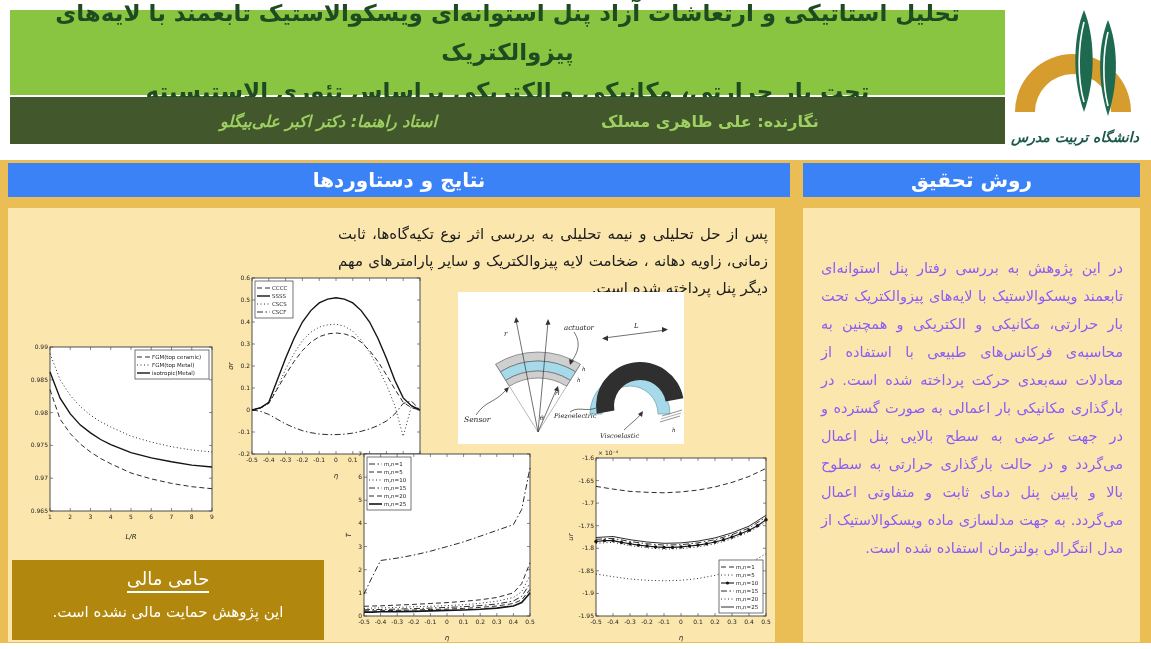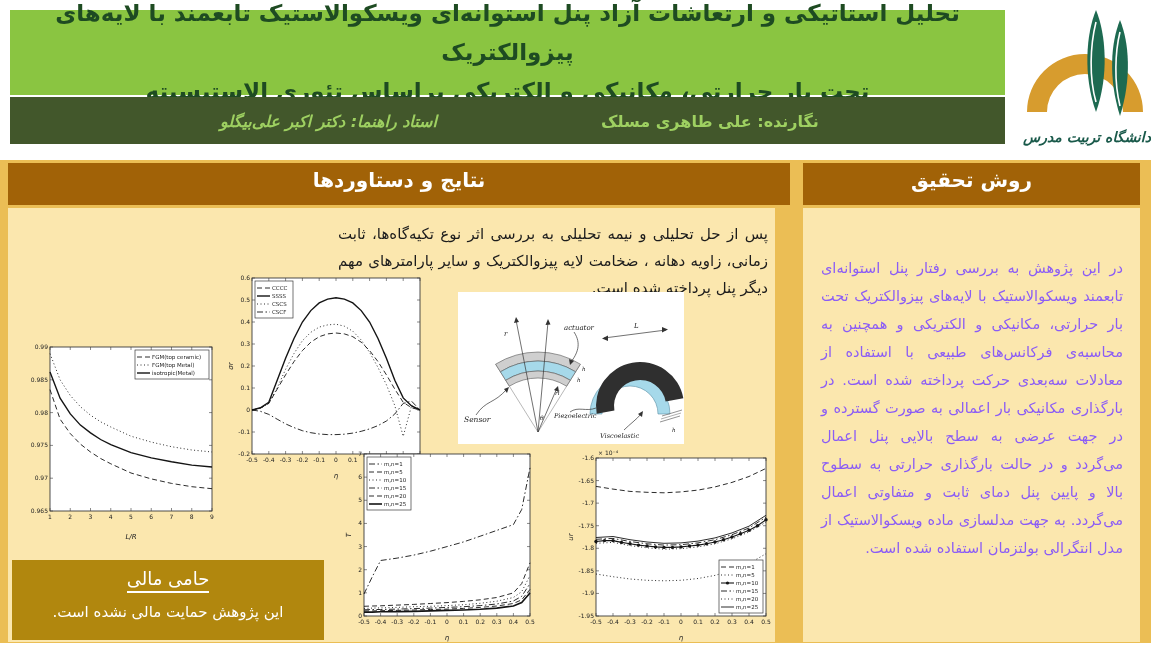--- a/index.html
+++ b/index.html
@@ -10,25 +10,25 @@
   
   .title-block { position:absolute; left:10px; top:10px; width:995px; height:85px;
     background:#8AC541; display:flex; flex-direction:column; justify-content:center;
     text-align:center; direction:rtl; }
   .title-line { color:#1E4B22; font-weight:bold; font-size:23px; line-height:39px; }
   .authors-bar { position:absolute; left:10px; top:97px; width:995px; height:47px; background:#42572B; }
   .authors-bar span { position:absolute; top:50%; transform:translateY(-50%);
     color:#9ED061; font-weight:bold; font-size:16px; direction:rtl; white-space:nowrap; }
   .author-name { left:583px;margin-left:8px; }
   .supervisor-name { left:210px;font-style:italic; }
-  .logo-box { position:absolute; left:1005px; top:0; width:146px; height:160px; background:#ffffff;padding-left:12px; }
+  .logo-box { position:absolute; left:1005px; top:0; width:146px; height:160px; background:#ffffff; }
 
   
   .gold-bg { position:absolute; left:0; top:160px; width:1151px; height:483px; background:#EBBE55; }
-  .section-header { position:absolute; height:42px; background:#a16207; color:#ffffff;
+  .section-header { position:absolute; height:34px; background:#3b82f6; color:#ffffff;
     font-weight:bold; font-size:20px; line-height:34px; text-align:center; direction:rtl; }
   .hdr-left  { left:8px;   top:163px; width:782px; }
   .hdr-right { left:803px; top:163px; width:337px; }
   .panel { position:absolute; background:#FBE7AE; }
   .panel-left  { left:8px;   top:208px; width:767px; height:434px; }
   .panel-right { left:803px; top:208px; width:337px; height:434px; }
 
   .intro-text { position:absolute; left:338px; top:221px; width:430px;
     direction:rtl; text-align:justify; font-size:15px; line-height:27px; color:#1c1c1c; }
   .method-text { position:absolute; left:821px; top:254px; width:302px;

